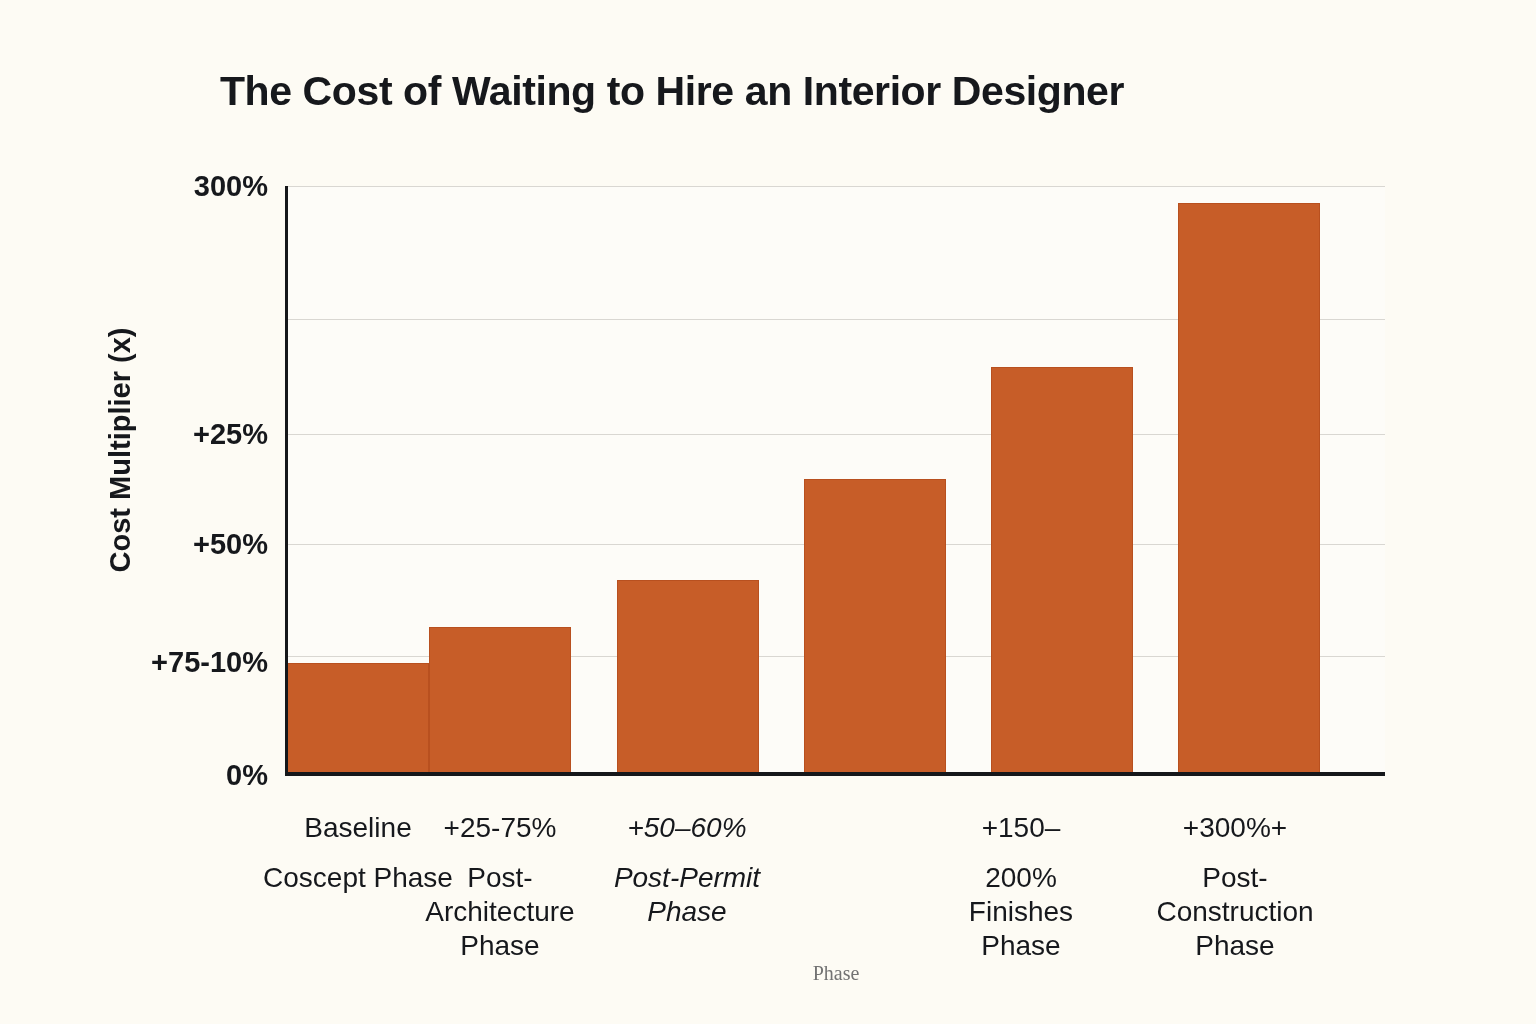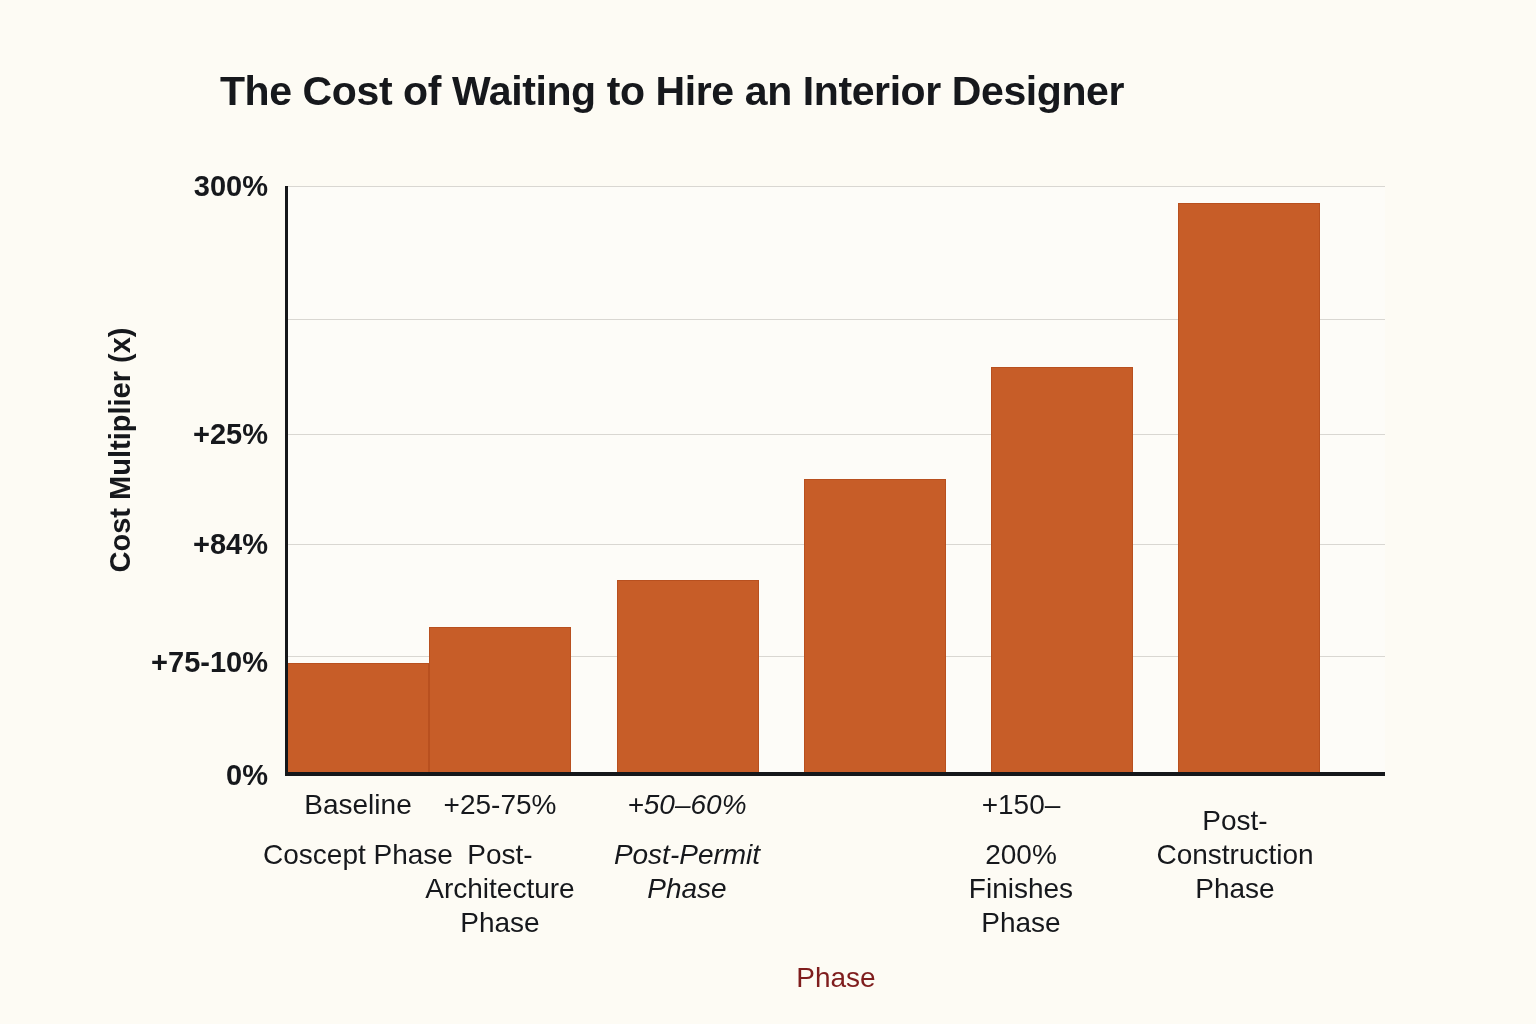--- a/index.html
+++ b/index.html
@@ -122,50 +122,52 @@
     position: absolute;
     top: 788px;
     text-align: center;
     font-size: 28px;
     color: #16181c;
     line-height: 34px;
   }
   .x-tick .xt-value {
     display: block;
     white-space: nowrap;
+    margin-top: 23px;
   }
   .x-tick .xt-name {
     display: block;
     margin-top: 16px;
   }
 
   
   #x-axis-title {
     position: absolute;
     left: 287px;
     top: 962px;
     width: 1098px;
     text-align: center;
-    font-size: 28px;
-    color: #7f1d1d;
+    font-size: 20px;
+    color: #737373;
+    font-family: Liberation Serif, serif;
   }
 </style>
 </head>
 <body>
 
 <div id="figure">
 
   <div id="chart-title">The Cost of Waiting to Hire an Interior Designer</div>
 
   <div id="y-axis-title">Cost Multiplier (x)</div>
 
   <div id="y-ticks">
     <div class="y-tick" style="top:186px;">300%</div>
     <div class="y-tick" style="top:434px;">+25%</div>
-    <div class="y-tick" style="top:544px;">+84%</div>
+    <div class="y-tick" style="top:544px;">+50%</div>
     <div class="y-tick" style="top:662px;">+75-10%</div>
     <div class="y-tick" style="top:775px;">0%</div>
   </div>
 
   <div id="plot-area">
     <div class="gridline" style="top:0px;"></div>
     <div class="gridline" style="top:133px;"></div>
     <div class="gridline" style="top:248px;"></div>
     <div class="gridline" style="top:358px;"></div>
     <div class="gridline" style="top:470px;"></div>
@@ -191,18 +193,19 @@
   </div>
   <div class="x-tick" style="left:586px; width:202px;font-style:italic;">
     <span class="xt-value">+50–60%</span>
     <span class="xt-name">Post-Permit Phase</span>
   </div>
   <div class="x-tick" style="left:936px; width:170px;">
     <span class="xt-value">+150–</span>
     <span class="xt-name">200% Finishes Phase</span>
   </div>
   <div class="x-tick" style="left:1130px; width:210px;">
+    <span class="xt-value">+300%+</span>
     <span class="xt-name">Post-Construction Phase</span>
   </div>
 
   <div id="x-axis-title">Phase</div>
 
 </div>
 
 </body></html>

